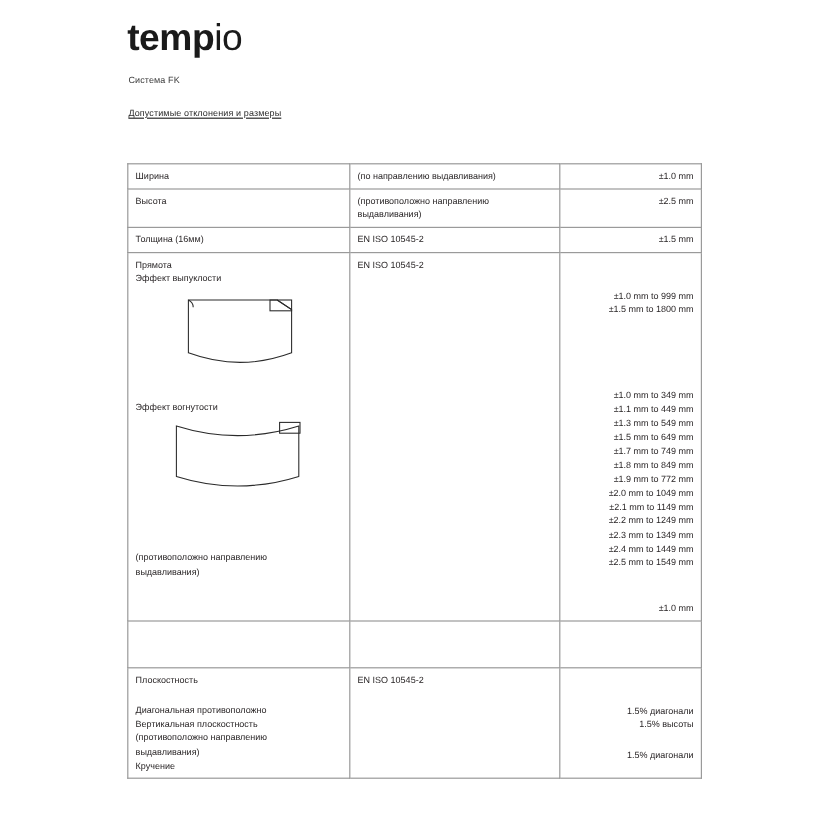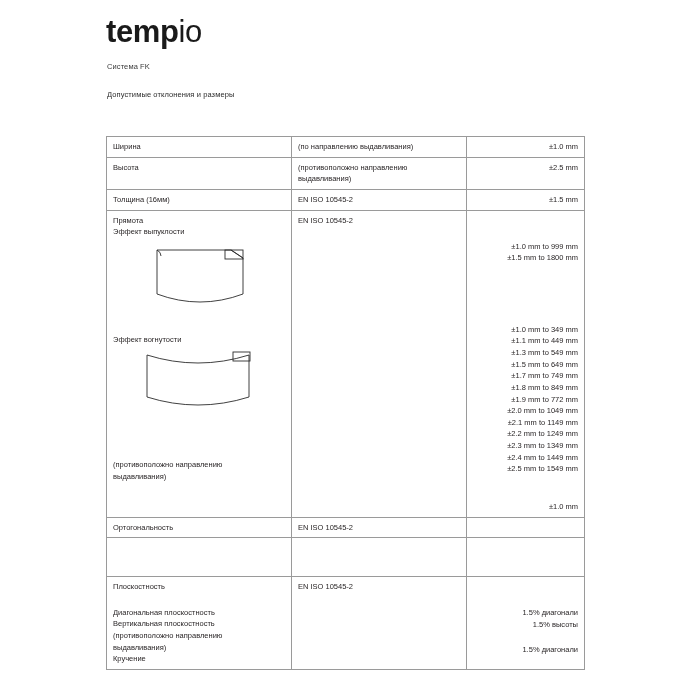--- a/index.html
+++ b/index.html
@@ -41,20 +41,21 @@
     font-size: 7.5px;
     color: #3a3a3a;
     letter-spacing: 0.1px;
   }
   .section-note {
     position: absolute;
     left: 107px;
     top: 90px;
     font-size: 7.5px;
     color: #2b2b2b;
+    text-decoration: underline;
     letter-spacing: 0.1px;
   }
   
   .tbl {
     position: absolute;
     left: 106px;
     top: 136px;
     width: 478px;
     border-collapse: collapse;
     table-layout: fixed;
@@ -183,38 +184,33 @@
             <div>±2.2 mm to 1249 mm</div>
             <div>±2.3 mm to 1349 mm</div>
             <div>±2.4 mm to 1449 mm</div>
             <div>±2.5 mm to 1549 mm</div>
             <div class="gap-26"></div>
             <div class="c3center">±1.0 mm</div>
           </div>
         </td>
       </tr>
 
-      <tr>
-        <td>Ортогональность</td>
-        <td>EN ISO 10545-2</td>
-        <td class="c3cell">&nbsp;</td>
-      </tr>
 
       <tr>
         <td style="height:30px;border-top:none;">&nbsp;</td>
         <td style="height:30px;border-top:none;">&nbsp;</td>
         <td style="height:30px;border-top:none;">&nbsp;</td>
       </tr>
 
       <tr>
         <td>
           <div class="stack">
             <div>Плоскостность</div>
             <div class="gap-14"></div>
-            <div>Диагональная плоскостность</div>
+            <div>Диагональная противоположно</div>
             <div>Вертикальная плоскостность</div>
             <div>(противоположно направлению</div>
             <div>выдавливания)</div>
             <div>Кручение</div>
           </div>
         </td>
         <td>
           <div>EN ISO 10545-2</div>
         </td>
         <td class="c3cell">

